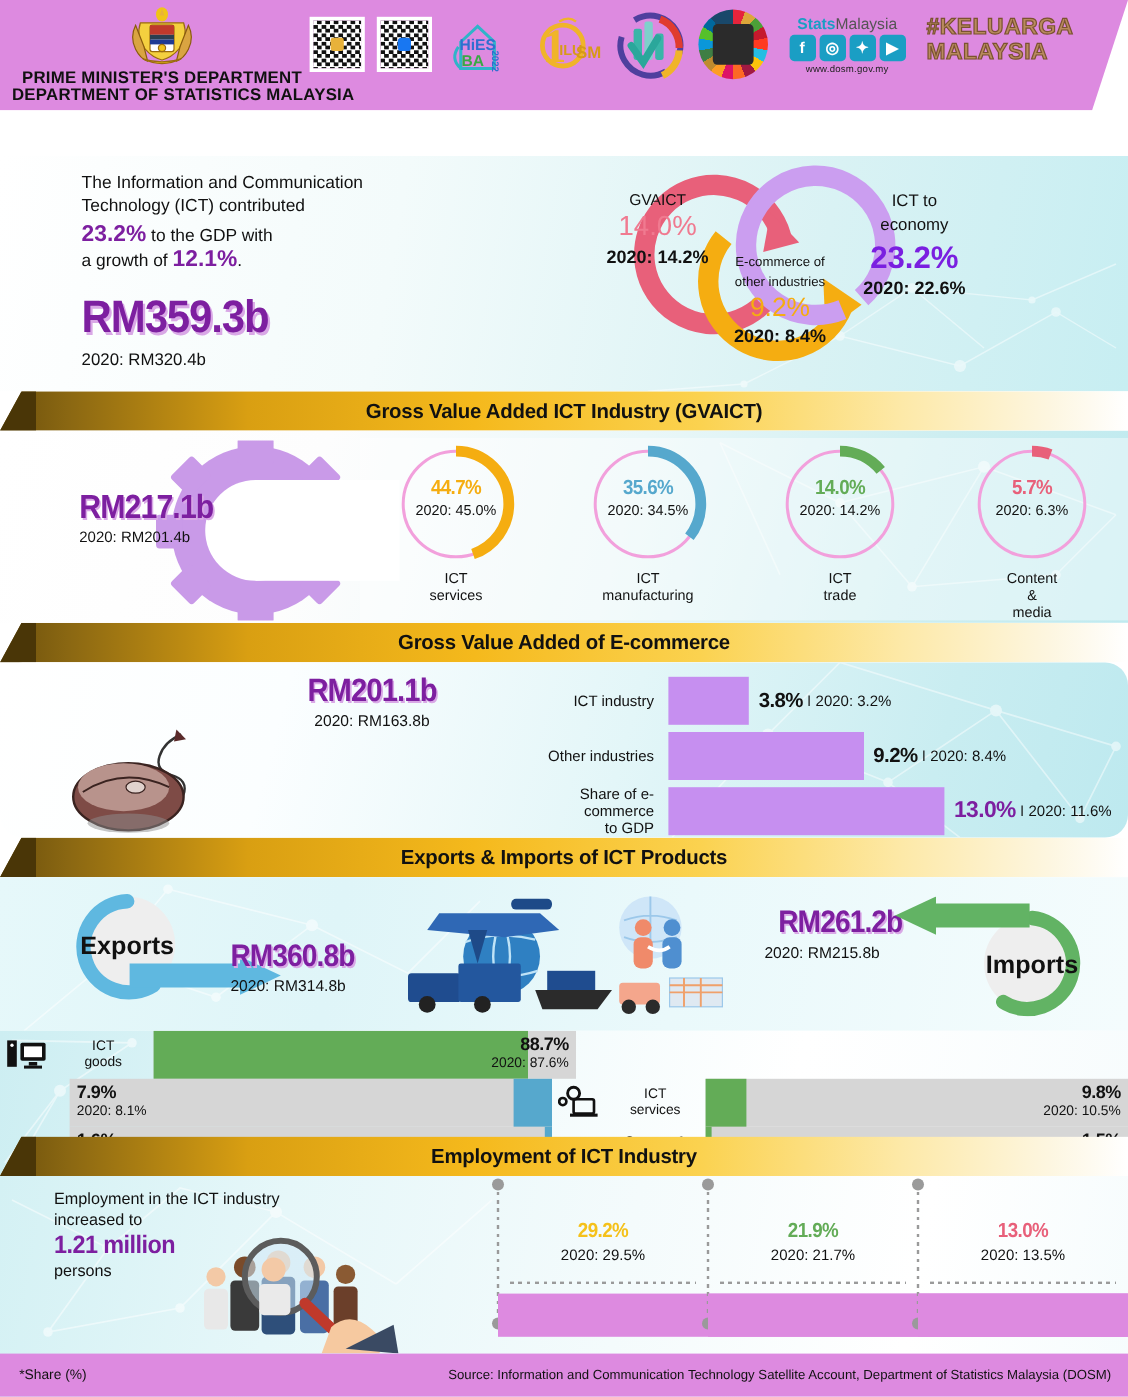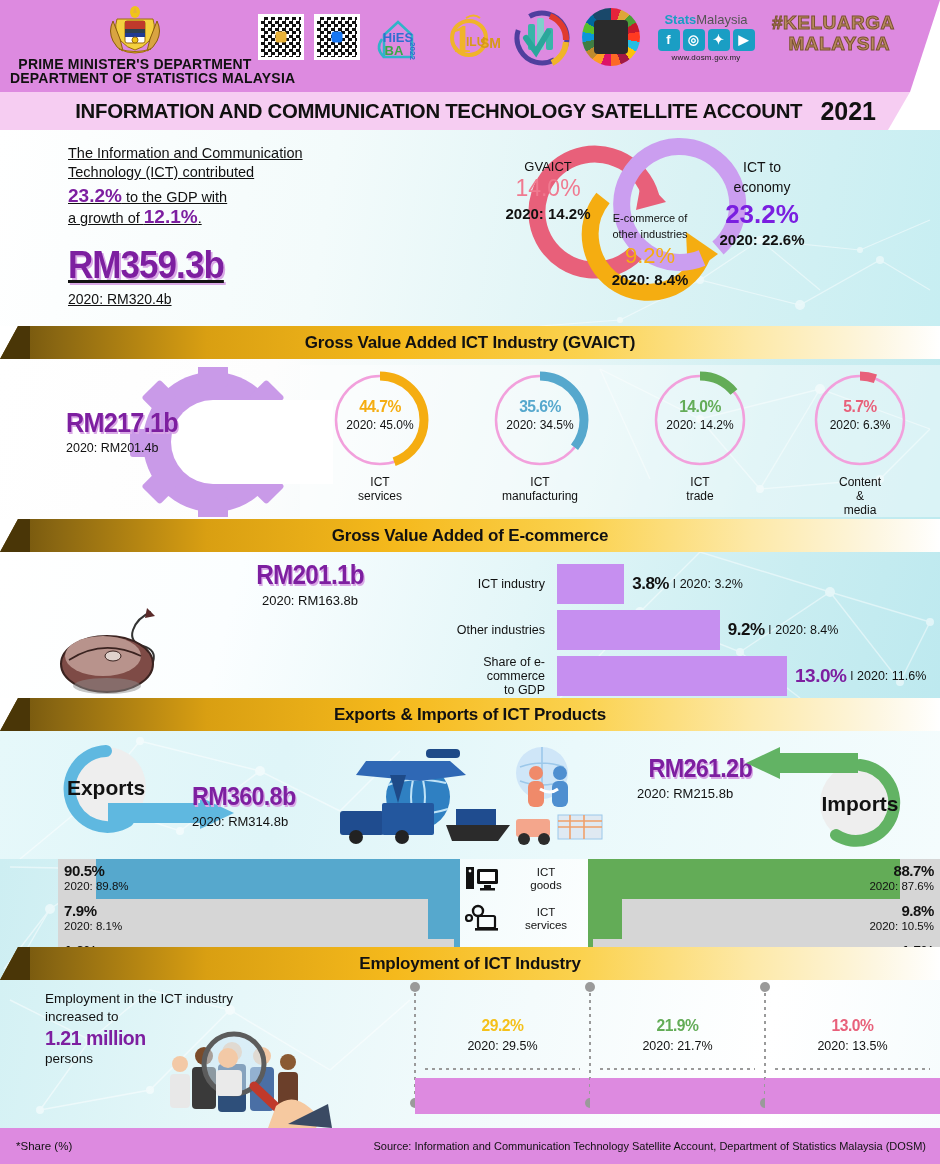--- a/index.html
+++ b/index.html
@@ -42,39 +42,39 @@
       #56c02b 0 83.3%,#00689d 0 88.8%,#19486a 0 100%);}
   .sdg::after{content:"";position:absolute;inset:12px;background:#2b2b2b;border-radius:4px;}
   .stats-logo{width:112px;text-align:center;}
   .stats-logo .sm{font-size:13px;font-weight:bold;color:#1a9ec4;line-height:14px;}
   .stats-logo .sm i{color:#555;font-style:normal;font-weight:normal;}
   .soc{display:flex;gap:3px;justify-content:center;margin-top:2px;}
   .soc b{width:22px;height:22px;background:#1a9ec4;color:#fff;border-radius:4px;
      font-size:13px;line-height:22px;text-align:center;font-weight:bold;display:block;}
   .stats-logo .url{font-size:8px;color:#222;margin-top:2px;letter-spacing:.2px;}
   .keluarga{width:118px;height:50px;position:relative;}
-  .keluarga .k{font-size:19px;font-weight:bold;line-height:21px;text-align:right;
+  .keluarga .k{font-size:19px;font-weight:bold;line-height:21px;text-align:left;
     color:#b98a5e;-webkit-text-stroke:1px #7a5230;letter-spacing:.5px;}
 
   
   .titleband{
     position:absolute;left:0;top:92px;width:940px;height:38px;
     background:#f6cdf2;
     clip-path: polygon(0 0, 910px 0, 888px 38px, 0 38px);
     display:flex;align-items:center;justify-content:center;
   }
   .titleband .t1{font-size:21px;font-weight:bold;color:#111;letter-spacing:-.3px;
      transform:scaleX(.97);white-space:nowrap;}
   .titleband .t2{font-size:25px;font-weight:bold;color:#111;margin-left:7px;}
 
   
   .hero{position:absolute;left:0;top:130px;width:940px;height:196px;
     background:linear-gradient(100deg,#ffffff 0%,#f3fbfb 35%,#d9f2f4 72%,#c7eef2 100%);}
   .net{position:absolute;inset:0;opacity:.55;}
-  .hero-txt{position:absolute;left:68px;top:14px;width:330px;text-decoration:underline;}
+  .hero-txt{position:absolute;left:68px;top:14px;width:330px;}
   .hero-txt p{font-size:14.5px;line-height:19px;color:#111;}
   .pvio{color:#7d1fa0;font-weight:bold;}
   .hero-big{font-size:38px;font-weight:bold;color:#7d1fa0;letter-spacing:-1px;
      text-shadow:2px 2px 0 #d9a8e6;margin-top:16px;transform:scaleX(.92);transform-origin:left;}
   .hero-sub{font-size:14px;color:#111;margin-top:4px;}
 
   .cycle{position:absolute;left:470px;top:0;width:470px;height:196px;}
 
   
   .secbar{position:relative;width:940px;height:33px;}
@@ -102,21 +102,21 @@
   .donut{width:106px;height:106px;position:relative;margin-top:2px;}
   .donut .c{position:absolute;inset:0;}
   .donut .lbl{position:absolute;left:0;right:0;top:30px;text-align:center;}
   .donut .pct{font-size:17px;font-weight:bold;letter-spacing:-.6px;transform:scaleX(.92);}
   .donut .prev{font-size:12px;color:#111;margin-top:1px;white-space:nowrap;}
   .donut-cell .cap{font-size:12px;text-align:center;line-height:14px;color:#111;margin-top:2px;}
 
   
   .ecom{position:relative;width:940px;height:146px;
     background:linear-gradient(105deg,#ffffff 0%,#fbfeff 25%,#e3f6f8 55%,#c9edf1 82%,#bde9ef 100%);
-    overflow:hidden;}
+    overflow:hidden;border-radius:19px;}
   .ecom-left{position:absolute;left:200px;top:8px;width:220px;text-align:center;}
   .ecom-left .v{font-size:27px;font-weight:bold;color:#7d1fa0;letter-spacing:-.8px;
     text-shadow:1.5px 1.5px 0 #d9a8e6;transform:scaleX(.9);}
   .ecom-left .s{font-size:13px;color:#111;margin-top:2px;}
   .mouse{position:absolute;left:55px;top:52px;width:150px;height:92px;}
   .bars{position:absolute;left:430px;top:6px;width:510px;height:140px;}
   .brow{position:absolute;left:0;display:flex;align-items:center;height:44px;}
   .brow .name{width:115px;text-align:right;font-size:12.5px;line-height:14px;color:#111;}
   .brow .bar{height:40px;background:#c68ff0;margin-left:12px;}
   .brow .val{margin-left:8px;font-size:17px;font-weight:bold;color:#111;letter-spacing:-.5px;}
@@ -258,24 +258,20 @@
         <div class="url">www.dosm.gov.my</div>
       </div>
 
       <div class="keluarga">
         <div class="k">#KELUARGA</div>
         <div class="k">MALAYSIA</div>
       </div>
     </div>
   </div>
 
-  <div class="titleband">
-    <div class="t1">INFORMATION AND COMMUNICATION TECHNOLOGY SATELLITE ACCOUNT</div>
-    <div class="t2">2021</div>
-  </div>
 
   <div class="hero">
     <svg class="net" viewBox="0 0 940 196">
       <g stroke="#ffffff" stroke-width="1.2" fill="none" opacity=".85">
         <path d="M620 190 L700 150 L800 175 L880 130 L930 160"></path>
         <path d="M700 150 L760 110 L860 120 L930 90"></path>
         <path d="M760 110 L820 160"></path>
         <path d="M540 196 L620 190"></path>
       </g>
       <g fill="#ffffff" opacity=".9">
@@ -581,27 +577,20 @@
           <path d="M4 110 L50 50 L110 10 L10 8"></path>
             <path d="M50 50 L14 112"></path>
         </g>
         <g fill="#fff" opacity=".95">
             <circle cx="50" cy="50" r="5"></circle>
             <circle cx="14" cy="112" r="5"></circle>
         <circle cx="110" cy="10" r="4"></circle>
           </g>
       </svg>
     <div class="trow" style="top: 0px;">
-          <div class="tleft">
-            <div class="fill" style="width:90.5%;background:#56a8cd"></div>
-            <div class="txt">
-              <div class="p">90.5%</div>
-              <div class="q">2020: 89.8%</div>
-            </div>
-          </div>
           <div class="ticon">
             <svg width="34" height="30" viewBox="0 0 34 30">
               <rect x="1" y="3" width="8" height="22" fill="#111"></rect>
               <circle cx="5" cy="7" r="1.4" fill="#fff"></circle>
               <rect x="12" y="5" width="21" height="15" rx="1.5" fill="#111"></rect>
               <rect x="15" y="8" width="15" height="9" fill="#fff"></rect>
               <rect x="19" y="21" width="7" height="3" fill="#111"></rect>
               <rect x="15" y="24" width="15" height="2.5" fill="#111"></rect>
             </svg>
           </div>

